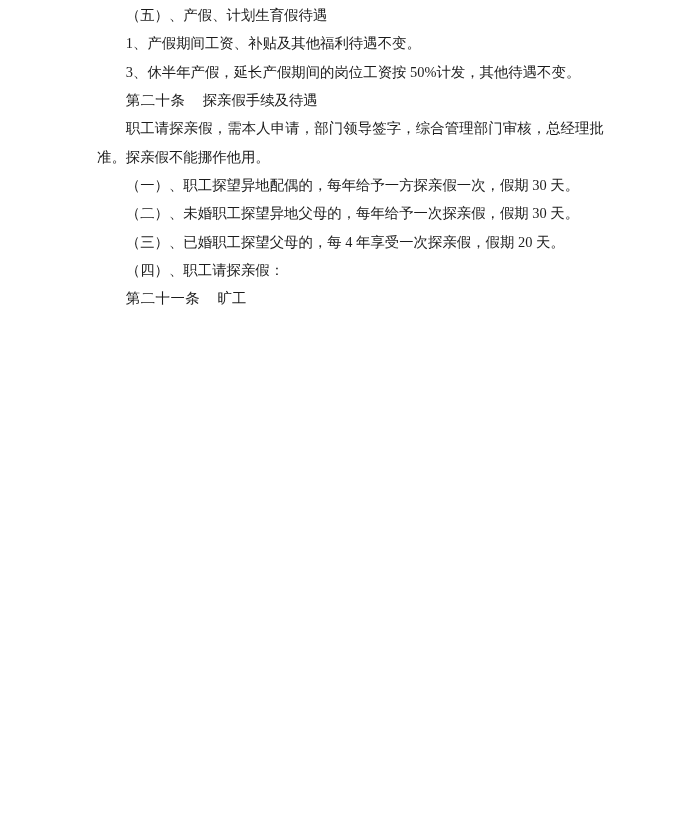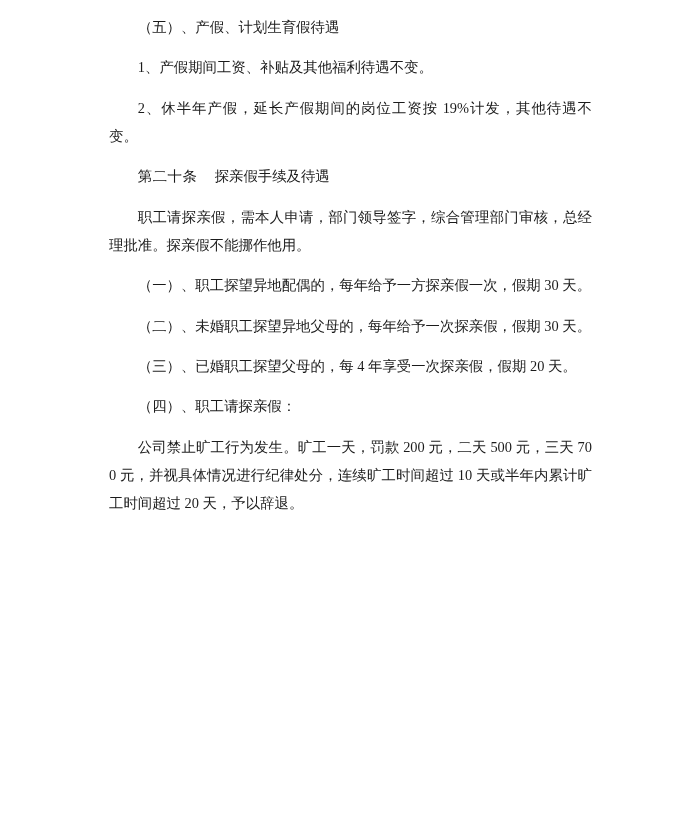--- a/index.html
+++ b/index.html
@@ -15,21 +15,21 @@
     font-family: "Liberation Serif", "DejaVu Serif", serif;
     color: #1b1b1b;
   }
   .page {
     position: absolute;
     left: 97px;
     top: 1px;
     width: 507px;
   }
   .para {
-    margin: 12px;
+    margin: 0;
     padding: 0;
     font-size: 14.4px;
     line-height: 28.35px;
     text-align: justify;
     text-justify: inter-ideograph;
     text-indent: 2em;
     word-break: break-all;
   }
   .heading .article-no {
     font-weight: normal;
@@ -39,33 +39,35 @@
 </style>
 </head>
 <body>
 
 <div class="page">
 
   <p class="para">（五）、产假、计划生育假待遇</p>
 
   <p class="para">1、产假期间工资、补贴及其他福利待遇不变。</p>
 
-  <p class="para">2、休半年产假，延长产假期间的岗位工资按 19%计发，其他待遇不变。</p>
+  <p class="para">3、休半年产假，延长产假期间的岗位工资按 50%计发，其他待遇不变。</p>
 
   <p class="para heading">
     <span class="article-no">第二十条</span><span>探亲假手续及待遇</span>
   </p>
 
   <p class="para">职工请探亲假，需本人申请，部门领导签字，综合管理部门审核，总经理批准。探亲假不能挪作他用。</p>
 
   <p class="para">（一）、职工探望异地配偶的，每年给予一方探亲假一次，假期 30 天。</p>
 
   <p class="para">（二）、未婚职工探望异地父母的，每年给予一次探亲假，假期 30 天。</p>
 
   <p class="para">（三）、已婚职工探望父母的，每 4 年享受一次探亲假，假期 20 天。</p>
 
   <p class="para">（四）、职工请探亲假：</p>
 
 
+  <p class="para heading">
+    <span class="article-no">第二十一条</span><span>旷工</span>
+  </p>
 
-  <p class="para">公司禁止旷工行为发生。旷工一天，罚款 200 元，二天 500 元，三天 700 元，并视具体情况进行纪律处分，连续旷工时间超过 10 天或半年内累计旷工时间超过 20 天，予以辞退。</p>
 
 </div>
 
 </body></html>

